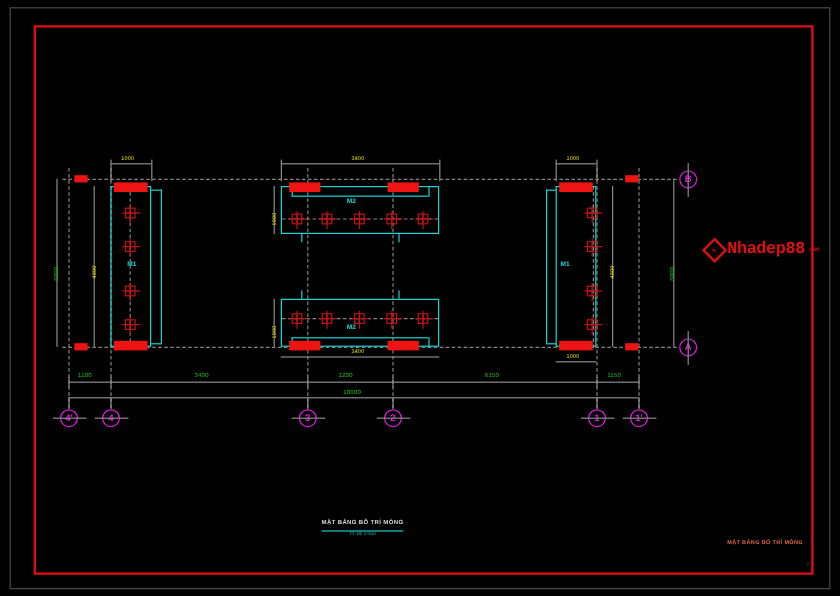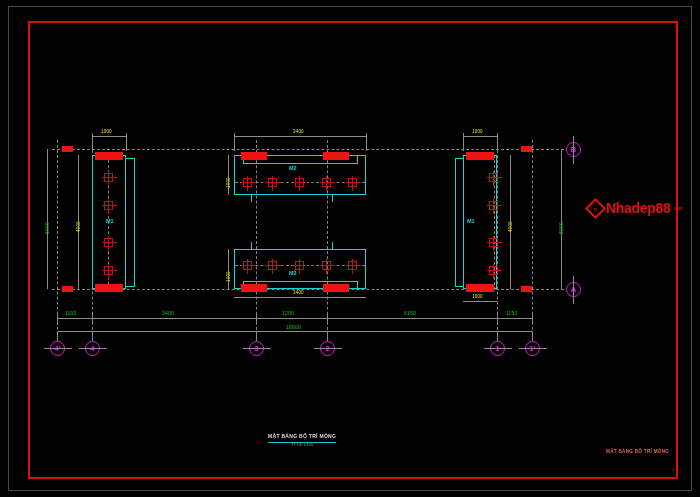--- a/index.html
+++ b/index.html
@@ -57,21 +57,21 @@
   .title-sub{color:#19c8c8;font-size:3.6px;letter-spacing:.2px;}
   .title-corner{color:#e06a4a;font-size:4.6px;font-weight:bold;letter-spacing:.3px;}
   .pagenum{color:#b05030;font-size:4px;}
 
   
   .logo-wrap{display:flex;align-items:center;gap:3px;}
   .logo-dia{width:15px;height:15px;border:2px solid #e01010;
     transform:rotate(45deg);box-sizing:border-box;
     display:flex;align-items:center;justify-content:center;}
   .logo-dia span{transform:rotate(-45deg);color:#e01010;font-size:5px;font-weight:bold;}
-  .logo-txt{color:#e01010;font-size:14px;font-weight:bold;letter-spacing:-.3px;}
+  .logo-txt{color:#e01010;font-size:14px;font-weight:bold;letter-spacing:-.3px;font-family:Liberation Mono, monospace;}
   .logo-tld{color:#e01010;font-size:5px;font-weight:bold;vertical-align:super;}
 </style>
 </head>
 <body>
 
 <div id="stage">
 
   <div class="abs outer-frame"></div>
   <div class="abs red-frame"></div>
 

